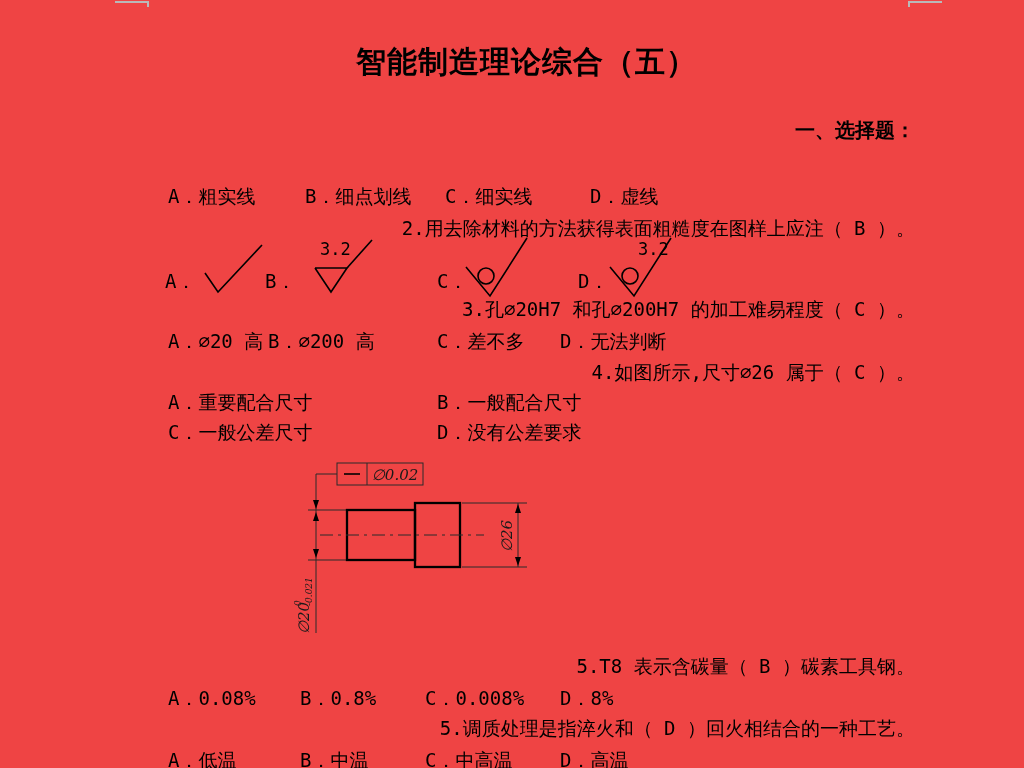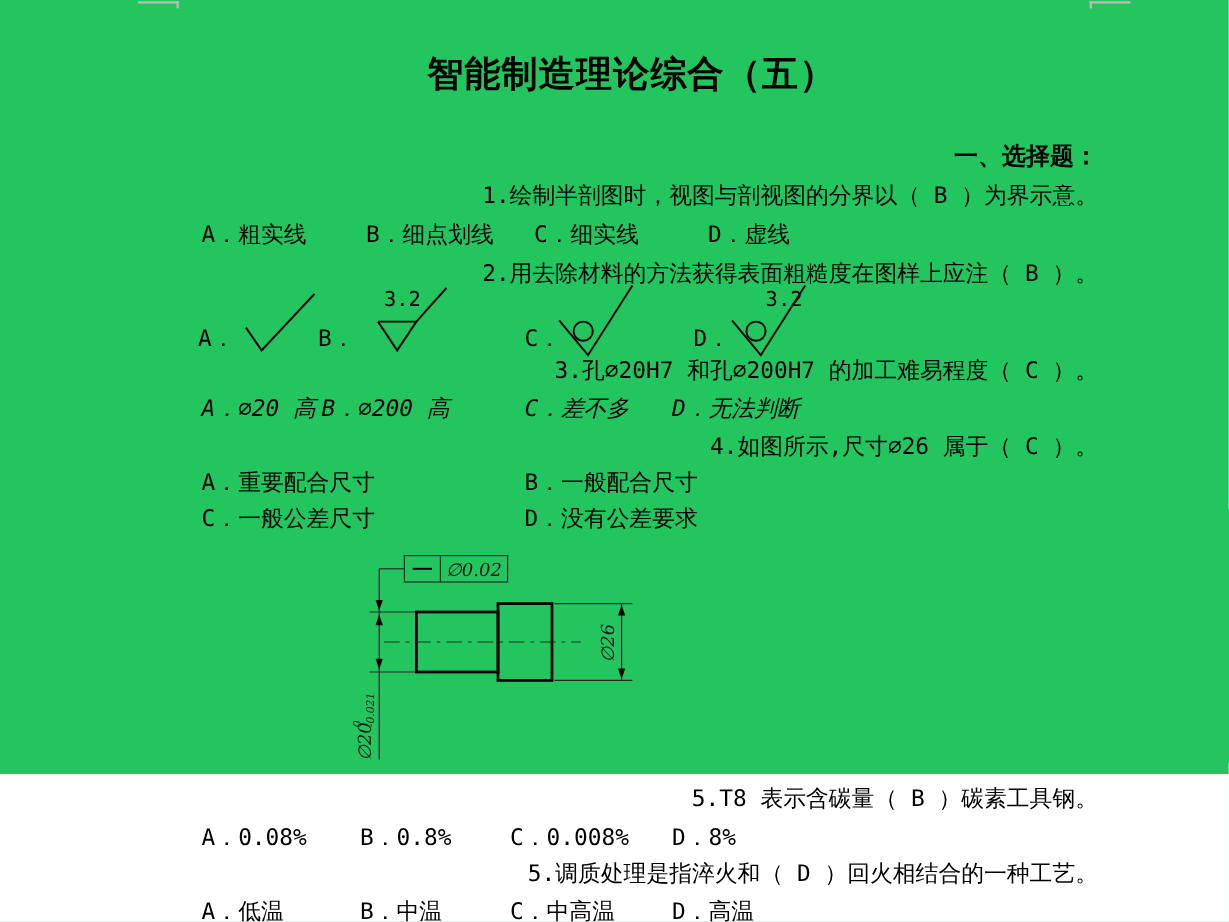--- a/index.html
+++ b/index.html
@@ -1,18 +1,18 @@
 <!DOCTYPE html>
 <html><head>
 <meta charset="utf-8">
 <style>
   * { margin: 0; padding: 0; box-sizing: border-box; }
   html, body { width: 1024px; height: 768px; background: #ffffff; overflow: hidden; }
   body { font-family: "DejaVu Sans Mono", "DejaVu Sans", sans-serif; color: #000; }
-  .page { position: relative; width: 1024px; height: 645px; background: #22c55e; }
+  .page { position: relative; width: 1024px; height: 768px; background: #ef4444; }
 
   
   .crop { position: absolute; }
   .crop-h { height: 2px; background: #b9b9b9; }
   .crop-v { width: 2px; background: #b9b9b9; }
 
   .title {
     position: absolute; left: 145px; top: 42px; width: 763px;
     text-align: center; font-size: 30px; font-weight: bold;
     letter-spacing: 1px; white-space: nowrap;
@@ -48,21 +48,20 @@
 
   <div class="crop crop-h" style="left:115px; top:1px; width:34px;"></div>
   <div class="crop crop-v" style="left:147px; top:1px; height:6px;"></div>
   <div class="crop crop-h" style="left:908px; top:1px; width:34px;"></div>
   <div class="crop crop-v" style="left:908px; top:1px; height:6px;"></div>
 
   <div class="title">智能制造理论综合（五）</div>
 
   <div class="line section-header" style="top:118px;">一、选择题：</div>
 
-  <div class="line" style="top:151px;">1.绘制半剖图时，视图与剖视图的分界以（ B ）为界示意。</div>
   <div class="line" style="top:184px;">
     <span class="opt q1o c1">A．粗实线</span>
     <span class="opt q1o c2">B．细点划线</span>
     <span class="opt q1o c3">C．细实线</span>
     <span class="opt q1o c4">D．虚线</span>
   </div>
 
   <div class="line" style="top:216px;">2.用去除材料的方法获得表面粗糙度在图样上应注（ B ）。</div>
 
   <svg style="left:145px; top:235px;" width="560" height="66" viewBox="0 0 560 66">
@@ -88,21 +87,21 @@
     </g>
 
     <g>
       <text class="sym-val" x="493" y="20">3.2</text>
       <polyline class="sym-stroke" points="465,32 489,61 526,3"></polyline>
       <circle class="sym-stroke" cx="485" cy="41" r="8"></circle>
     </g>
   </svg>
 
   <div class="line" style="top:297px;">3.孔∅20H7 和孔∅200H7 的加工难易程度（ C  ）。</div>
-  <div class="line" style="top:329px;font-style:italic;">
+  <div class="line" style="top:329px;">
     <span class="opt q3o c1">A．∅20 高</span>
     <span class="opt q3o c2">B．∅200 高</span>
     <span class="opt q3o c3">C．差不多</span>
     <span class="opt q3o c4">D．无法判断</span>
   </div>
 
   <div class="line" style="top:360px;">4.如图所示,尺寸∅26 属于（ C ）。</div>
   <div class="line" style="top:390px;">
     <span class="opt q4o c2">B．一般配合尺寸</span>
     <span class="opt q4o c1">A．重要配合尺寸</span>

